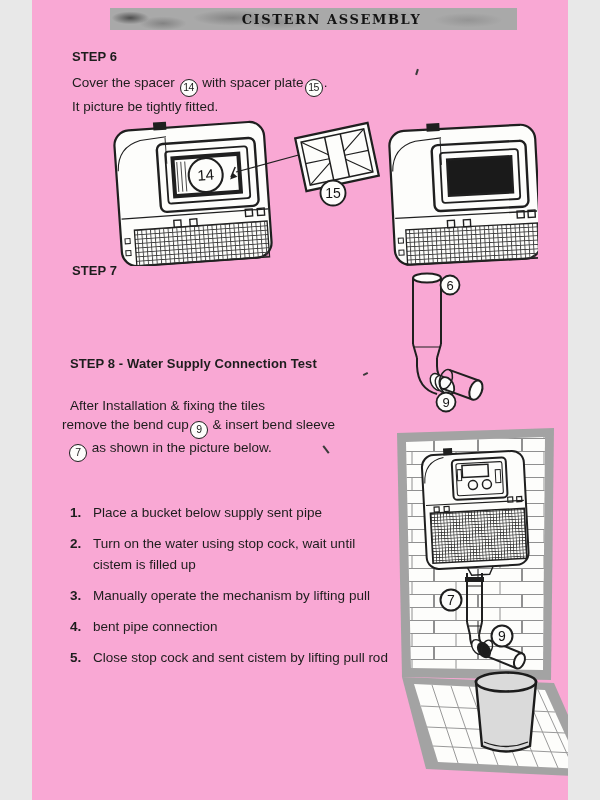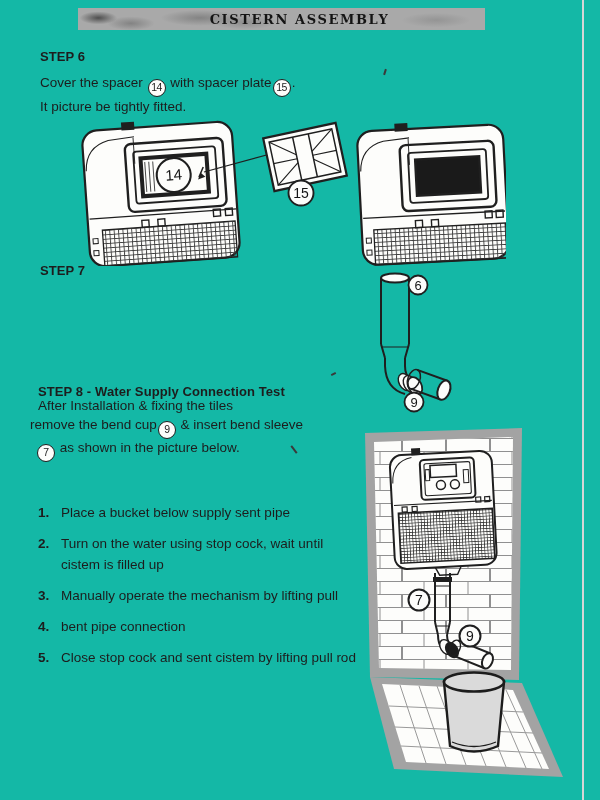--- a/index.html
+++ b/index.html
@@ -1,18 +1,18 @@
 <!DOCTYPE html>
 <html><head>
 <meta charset="utf-8">
 <style>
   html,body { margin:0; padding:0; background:#e8e8e8; }
   .page {
-    position:relative; width:600px; height:800px; margin:0 auto;
-    background:#14b8a6; overflow:hidden;
+    position:relative; width:536px; height:800px; margin:0 auto;
+    background:#f9a8d4; overflow:hidden;
     font-family:"Liberation Sans", sans-serif; color:#1d1d1d;
   }
   
   .titlebar {
     position:absolute; left:78px; top:8px; width:407px; height:22px;
     background:
       radial-gradient(ellipse 26px 9px at 5% 45%, rgba(30,30,30,.65), rgba(30,30,30,0) 72%),
       radial-gradient(ellipse 34px 10px at 13% 70%, rgba(60,60,60,.35), transparent 70%),
       radial-gradient(ellipse 55px 11px at 30% 45%, rgba(70,70,70,.38), transparent 72%),
       radial-gradient(ellipse 46px 10px at 41% 65%, rgba(80,80,80,.30), transparent 70%),
@@ -154,21 +154,21 @@
         <circle cx="53" cy="17" r="9.5" fill="#fdfdfb" stroke-width="1.8"></circle>
         <text x="53" y="21.5" font-size="13" text-anchor="middle" stroke="none">6</text>
       </g>
       <g>
         <circle cx="49" cy="134" r="9.5" fill="#fdfdfb" stroke-width="1.8"></circle>
         <text x="49" y="138.5" font-size="13" text-anchor="middle" stroke="none">9</text>
       </g>
     </g>
   </svg>
 
-  <div class="h" style="left:38px; top:384px;text-align:right;">STEP 8 - Water Supply Connection Test</div>
+  <div class="h" style="left:38px; top:356px;text-align:right;">STEP 8 - Water Supply Connection Test</div>
   <div class="t" style="left:38px; top:396px;">After Installation &amp; fixing the tiles</div>
   <div class="t" style="left:30px; top:415px;">
     <span>remove the bend cup</span><span class="circ">9</span><span> &amp; insert bend sleeve</span>
   </div>
   <div class="t" style="left:36px; top:438px;">
     <span class="circ">7</span><span> as shown in the picture below.</span>
   </div>
 
   <div class="checklist">
     <div class="li">

